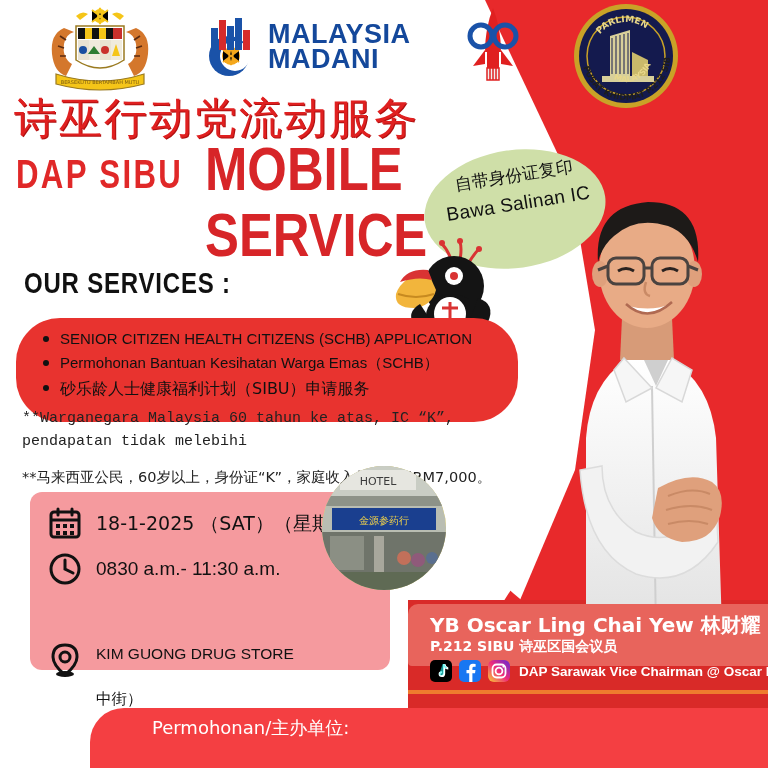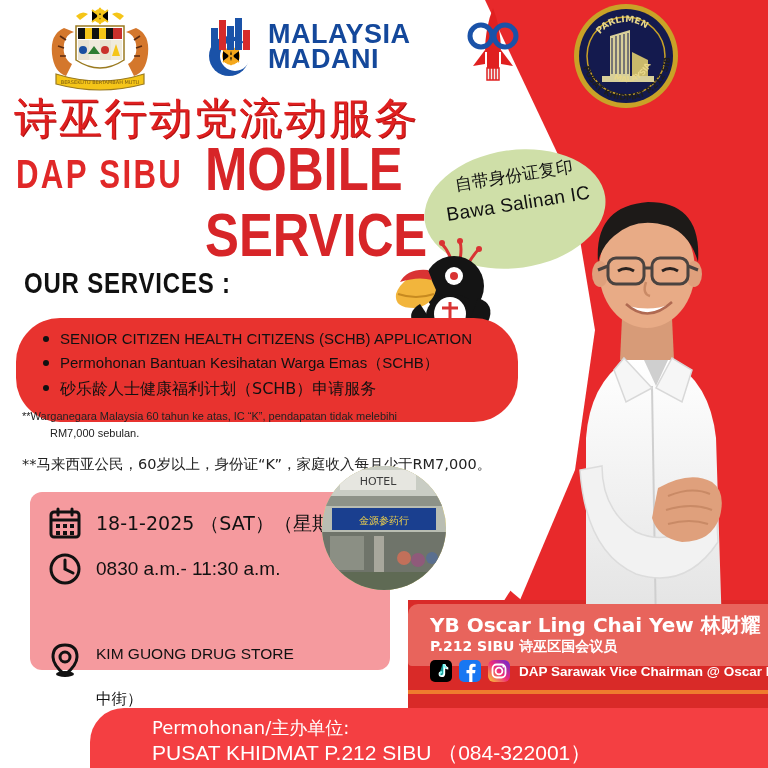--- a/index.html
+++ b/index.html
@@ -89,21 +89,21 @@
     background:#e8332f;border-radius:44px;
   }
   .pill ul{margin:0;padding:9px 0 0 44px;list-style:none;}
   .pill li{color:#111;font-size:15px;line-height:1.63;position:relative;white-space:nowrap;}
   .pill li::before{content:"";position:absolute;left:-17px;top:9px;width:6px;height:6px;
     background:#111;border-radius:50%;}
   .pill li.cn{font-family:"DejaVu Sans","Liberation Sans",sans-serif;font-size:16px;}
 
   
   .notes{position:absolute;left:22px;top:408px;width:500px;color:#222;}
-  .notes .n{font-size:11px;line-height:1.52;}
+  .notes .n{font-size:15px;line-height:1.52;font-family:Liberation Mono, monospace;}
   .notes .n.cn{font-family:"DejaVu Sans","Liberation Sans",sans-serif;font-size:14.5px;margin-top:12px;}
   .notes .n .ind{display:block;padding-left:28px;}
 
   
   .eventbox{
     position:absolute;left:30px;top:492px;width:360px;height:178px;
     background:#f59a9e;border-radius:12px;
   }
   .ev-row{position:absolute;display:flex;align-items:flex-start;gap:14px;}
   .ev-ico{width:34px;height:34px;flex:none;}
@@ -332,28 +332,27 @@
       <path d="M76 86 L92 86 M76 90 L92 90 M80 84 L80 96 M86 84 L86 96" stroke="#2255aa" stroke-width="1.5"></path>
       <path d="M48 98 L44 106 L54 106 Z" fill="#f2b53c"></path>
       <path d="M68 98 L64 106 L74 106 Z" fill="#f2b53c"></path>
     </svg>
   </div>
 
   <div class="pill">
     <ul>
       <li>SENIOR CITIZEN HEALTH CITIZENS (SCHB) APPLICATION</li>
       <li>Permohonan Bantuan Kesihatan Warga Emas（SCHB）</li>
-      <li class="cn">砂乐龄人士健康福利计划（SCHB）申请服务</li>
+      <li class="cn">砂乐龄人士健康福利计划（SIBU）申请服务</li>
     </ul>
   </div>
 
   <div class="notes">
     <div class="n">
       <span>**Warganegara Malaysia 60 tahun ke atas, IC “K”, pendapatan tidak melebihi</span>
-      <span class="ind">RM7,000 sebulan.</span>
     </div>
     <div class="n cn">**马来西亚公民，60岁以上，身份证“K”，家庭收入每月少于RM7,000。</div>
   </div>
 
   <div class="eventbox">
     <div class="ev-row ev-date">
       <span class="ev-ico">
         <svg width="34" height="34" viewBox="0 0 34 34">
           <rect x="3" y="6" width="28" height="25" rx="3" fill="none" stroke="#111" stroke-width="3"></rect>
           <path d="M3 14 L31 14" stroke="#111" stroke-width="3"></path>
@@ -446,16 +445,15 @@
           <circle cx="15.4" cy="6.6" r="1.1" fill="#fff"></circle>
         </svg>
       </span>
       <span class="handle">DAP Sarawak Vice Chairman @ Oscar Ling</span>
     </div>
   </div>
   <div class="orangeline"></div>
 
   <div class="organizer">
     <div class="o1">Permohonan/主办单位:</div>
-    <div class="o2">PUSAT KHIDMAT P.212 SIBU  （084-322001）</div>
   </div>
 
 </div>
 
 </body></html>

